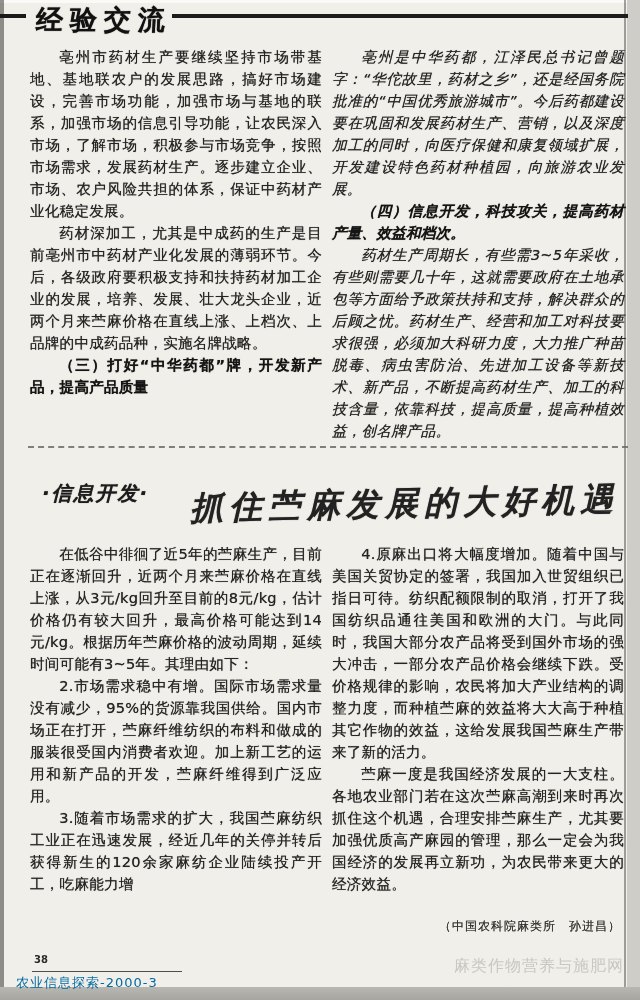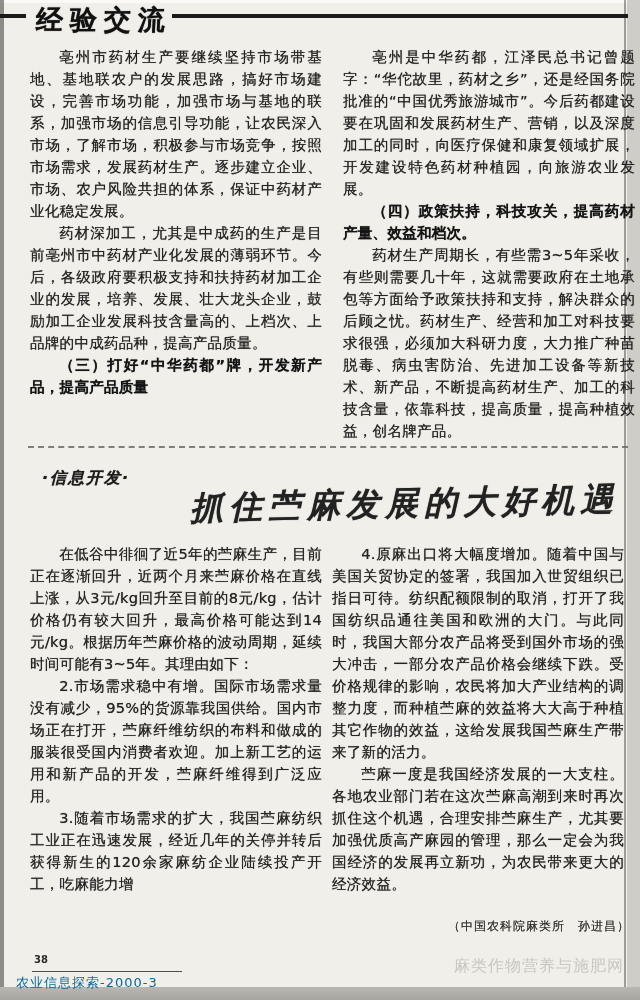--- a/index.html
+++ b/index.html
@@ -37,47 +37,47 @@
     font-size:14.6px;line-height:22px;
     text-align:justify;
     color:#242424;
     text-shadow:0 0 .7px rgba(20,20,20,.75);
     letter-spacing:.2px;
   }
   .col p{margin:0;text-indent:2em;}
   .col p.heading{font-weight:700;color:#141414;}
   .col p.noindent{text-indent:0;}
   .a1-left{left:30px;top:46px;}
-  .a1-right{left:343px;top:46px;}
+  .a1-right{left:332px;top:46px;font-style:italic;}
   .a2-left{left:30px;top:543px;}
   .a2-right{left:332px;top:543px;}
 
   
   .sec-divider{position:absolute;left:28px;top:446px;width:600px;border-top:2px dashed #6d6d68;opacity:.85;}
   .sec-label{
-    position:absolute;left:42px;top:468px;
-    font-size:16px;font-weight:800;font-style:italic;color:#1c1c1c;
+    position:absolute;left:42px;top:480px;
+    font-size:20px;font-weight:800;font-style:italic;color:#1c1c1c;
     letter-spacing:2px;
     text-shadow:0 0 .8px rgba(0,0,0,.7);
   }
 
   
   .a2-title{
     position:absolute;left:190px;top:482px;width:400px;
     font-family:"DejaVu Serif",serif;
     font-size:33px;font-weight:700;font-style:italic;
     letter-spacing:6px;color:#222;
     transform:rotate(-1.2deg);
     text-shadow:0 0 1px rgba(0,0,0,.55);
     white-space:nowrap;
   }
 
   
   .attribution{
-    position:absolute;left:338px;top:918px;width:292px;
+    position:absolute;left:329px;top:918px;width:292px;
     font-size:12px;color:#33332f;text-align:right;
     letter-spacing:1px;
     text-shadow:0 0 .6px rgba(0,0,0,.6);
   }
 
   
   .footer-page{position:absolute;left:34px;top:954px;font-size:10px;color:#2a2a2a;font-weight:600;}
   .footer-rule{position:absolute;left:32px;top:971px;width:150px;height:1px;background:#4d4d49;}
   .footer-journal{position:absolute;left:16px;top:974px;font-size:13px;font-weight:400;color:#0369a1;letter-spacing:1px;}
 
@@ -99,26 +99,26 @@
   <div class="edge-right-band"></div>
   <div class="edge-right-line"></div>
   <div class="edge-bottom"></div>
 
   <div class="hdr-dash"></div>
   <div class="hdr-title">经验交流</div>
   <div class="hdr-rule"></div>
 
   <div class="col a1-left">
       <p class="body">亳州市药材生产要继续坚持市场带基地、基地联农户的发展思路，搞好市场建设，完善市场功能，加强市场与基地的联系，加强市场的信息引导功能，让农民深入市场，了解市场，积极参与市场竞争，按照市场需求，发展药材生产。逐步建立企业、市场、农户风险共担的体系，保证中药材产业化稳定发展。</p>
-      <p class="body">药材深加工，尤其是中成药的生产是目前亳州市中药材产业化发展的薄弱环节。今后，各级政府要积极支持和扶持药材加工企业的发展，培养、发展、壮大龙头企业，鼓励加工企业发展科技含量高的、上档次、上品牌的中成药品种，提高产品质量。</p>
+      <p class="body">药材深加工，尤其是中成药的生产是目前亳州市中药材产业化发展的薄弱环节。今后，各级政府要积极支持和扶持药材加工企业的发展，培养、发展、壮大龙头企业，近两个月来苎麻价格在直线上涨、上档次、上品牌的中成药品种，实施名牌战略。</p>
       <p class="heading">（三）打好“中华药都”牌，开发新产品，提高产品质量</p>
     </div>
   <div class="col a1-right">
       <p class="body">亳州是中华药都，江泽民总书记曾题字：“华佗故里，药材之乡”，还是经国务院批准的“中国优秀旅游城市”。今后药都建设要在巩固和发展药材生产、营销，以及深度加工的同时，向医疗保健和康复领域扩展，开发建设特色药材种植园，向旅游农业发展。</p>
-      <p class="heading">（四）政策扶持，科技攻关，提高药材产量、效益和档次。</p>
+      <p class="heading">（四）信息开发，科技攻关，提高药材产量、效益和档次。</p>
       <p class="body">药材生产周期长，有些需3~5年采收，有些则需要几十年，这就需要政府在土地承包等方面给予政策扶持和支持，解决群众的后顾之忧。药材生产、经营和加工对科技要求很强，必须加大科研力度，大力推广种苗脱毒、病虫害防治、先进加工设备等新技术、新产品，不断提高药材生产、加工的科技含量，依靠科技，提高质量，提高种植效益，创名牌产品。</p>
     </div>
 
   <div class="sec-divider"></div>
   <div class="sec-label">·信息开发·</div>
 
   <div class="a2-title">抓住苎麻发展的大好机遇</div>
 
   <div class="col a2-left">
       <p class="body">在低谷中徘徊了近5年的苎麻生产，目前正在逐渐回升，近两个月来苎麻价格在直线上涨，从3元/kg回升至目前的8元/kg，估计价格仍有较大回升，最高价格可能达到14元/kg。根据历年苎麻价格的波动周期，延续时间可能有3~5年。其理由如下：</p>

